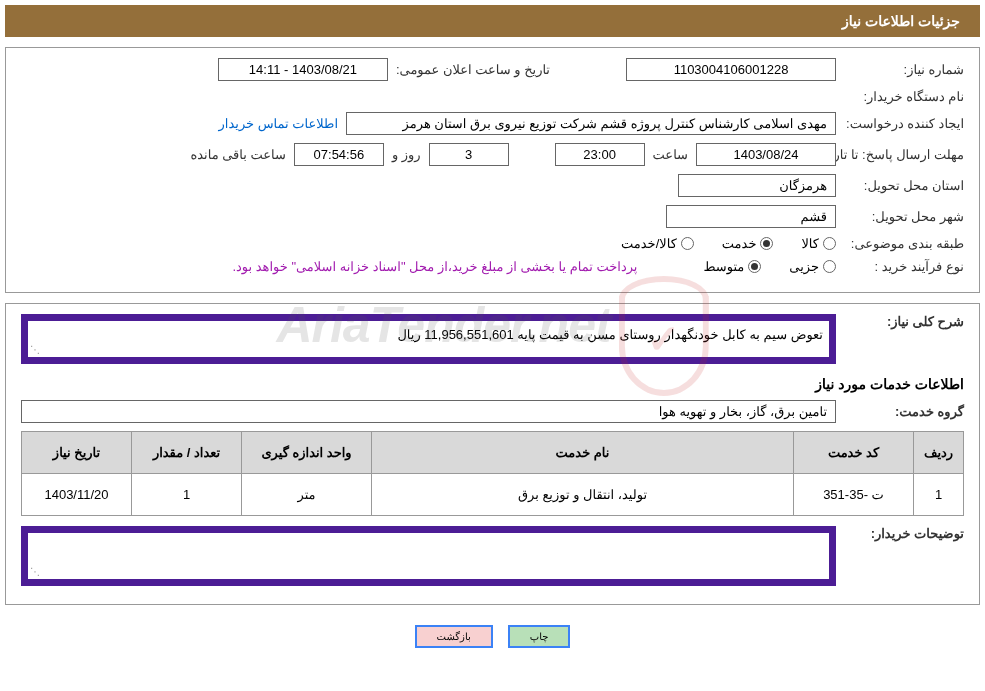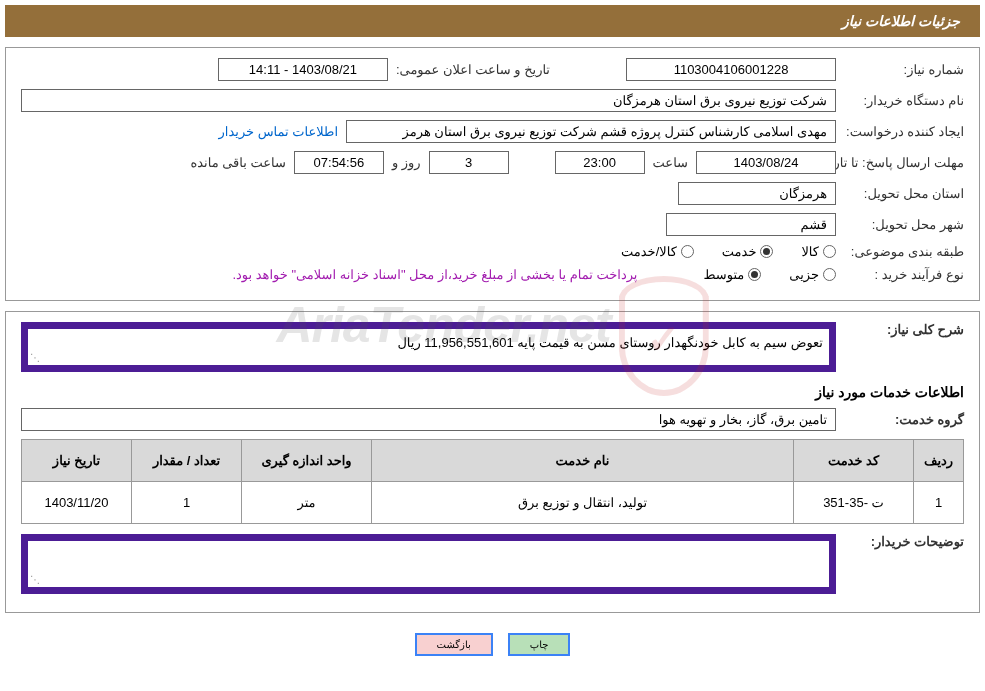--- a/index.html
+++ b/index.html
@@ -13,21 +13,20 @@
   position: relative;
 }
 .header-bar {
   background: #946f3a;
   color: #fff;
   padding: 8px 20px;
   font-weight: bold;
   font-size: 14px;
   text-align: right;
   margin: 5px 5px 0 5px;
-  font-style: italic;
 }
 .container {
   margin: 10px 5px;
   border: 1px solid #999;
   padding: 10px 15px;
 }
 .row {
   display: flex;
   align-items: center;
   margin-bottom: 8px;
@@ -184,21 +183,20 @@
   <div class="row">
     <span class="label label-col">شماره نیاز:</span>
     <span class="field" style="width:210px">1103004106001228</span>
     <span style="width:60px"></span>
     <span class="label">تاریخ و ساعت اعلان عمومی:</span>
     <span class="field" style="width:170px">1403/08/21 - 14:11</span>
   </div>
 
   <div class="row">
     <span class="label label-col">نام دستگاه خریدار:</span>
-    <span class="field field-right flex-grow">شرکت توزیع نیروی برق استان هرمزگان</span>
   </div>
 
   <div class="row">
     <span class="label label-col">ایجاد کننده درخواست:</span>
     <span class="field field-right" style="width:490px">مهدی اسلامی کارشناس کنترل پروژه قشم شرکت توزیع نیروی برق استان هرمز</span>
     <span class="link">اطلاعات تماس خریدار</span>
   </div>
 
   <div class="row">
     <span class="label label-col">مهلت ارسال پاسخ: تا تاریخ:</span>

